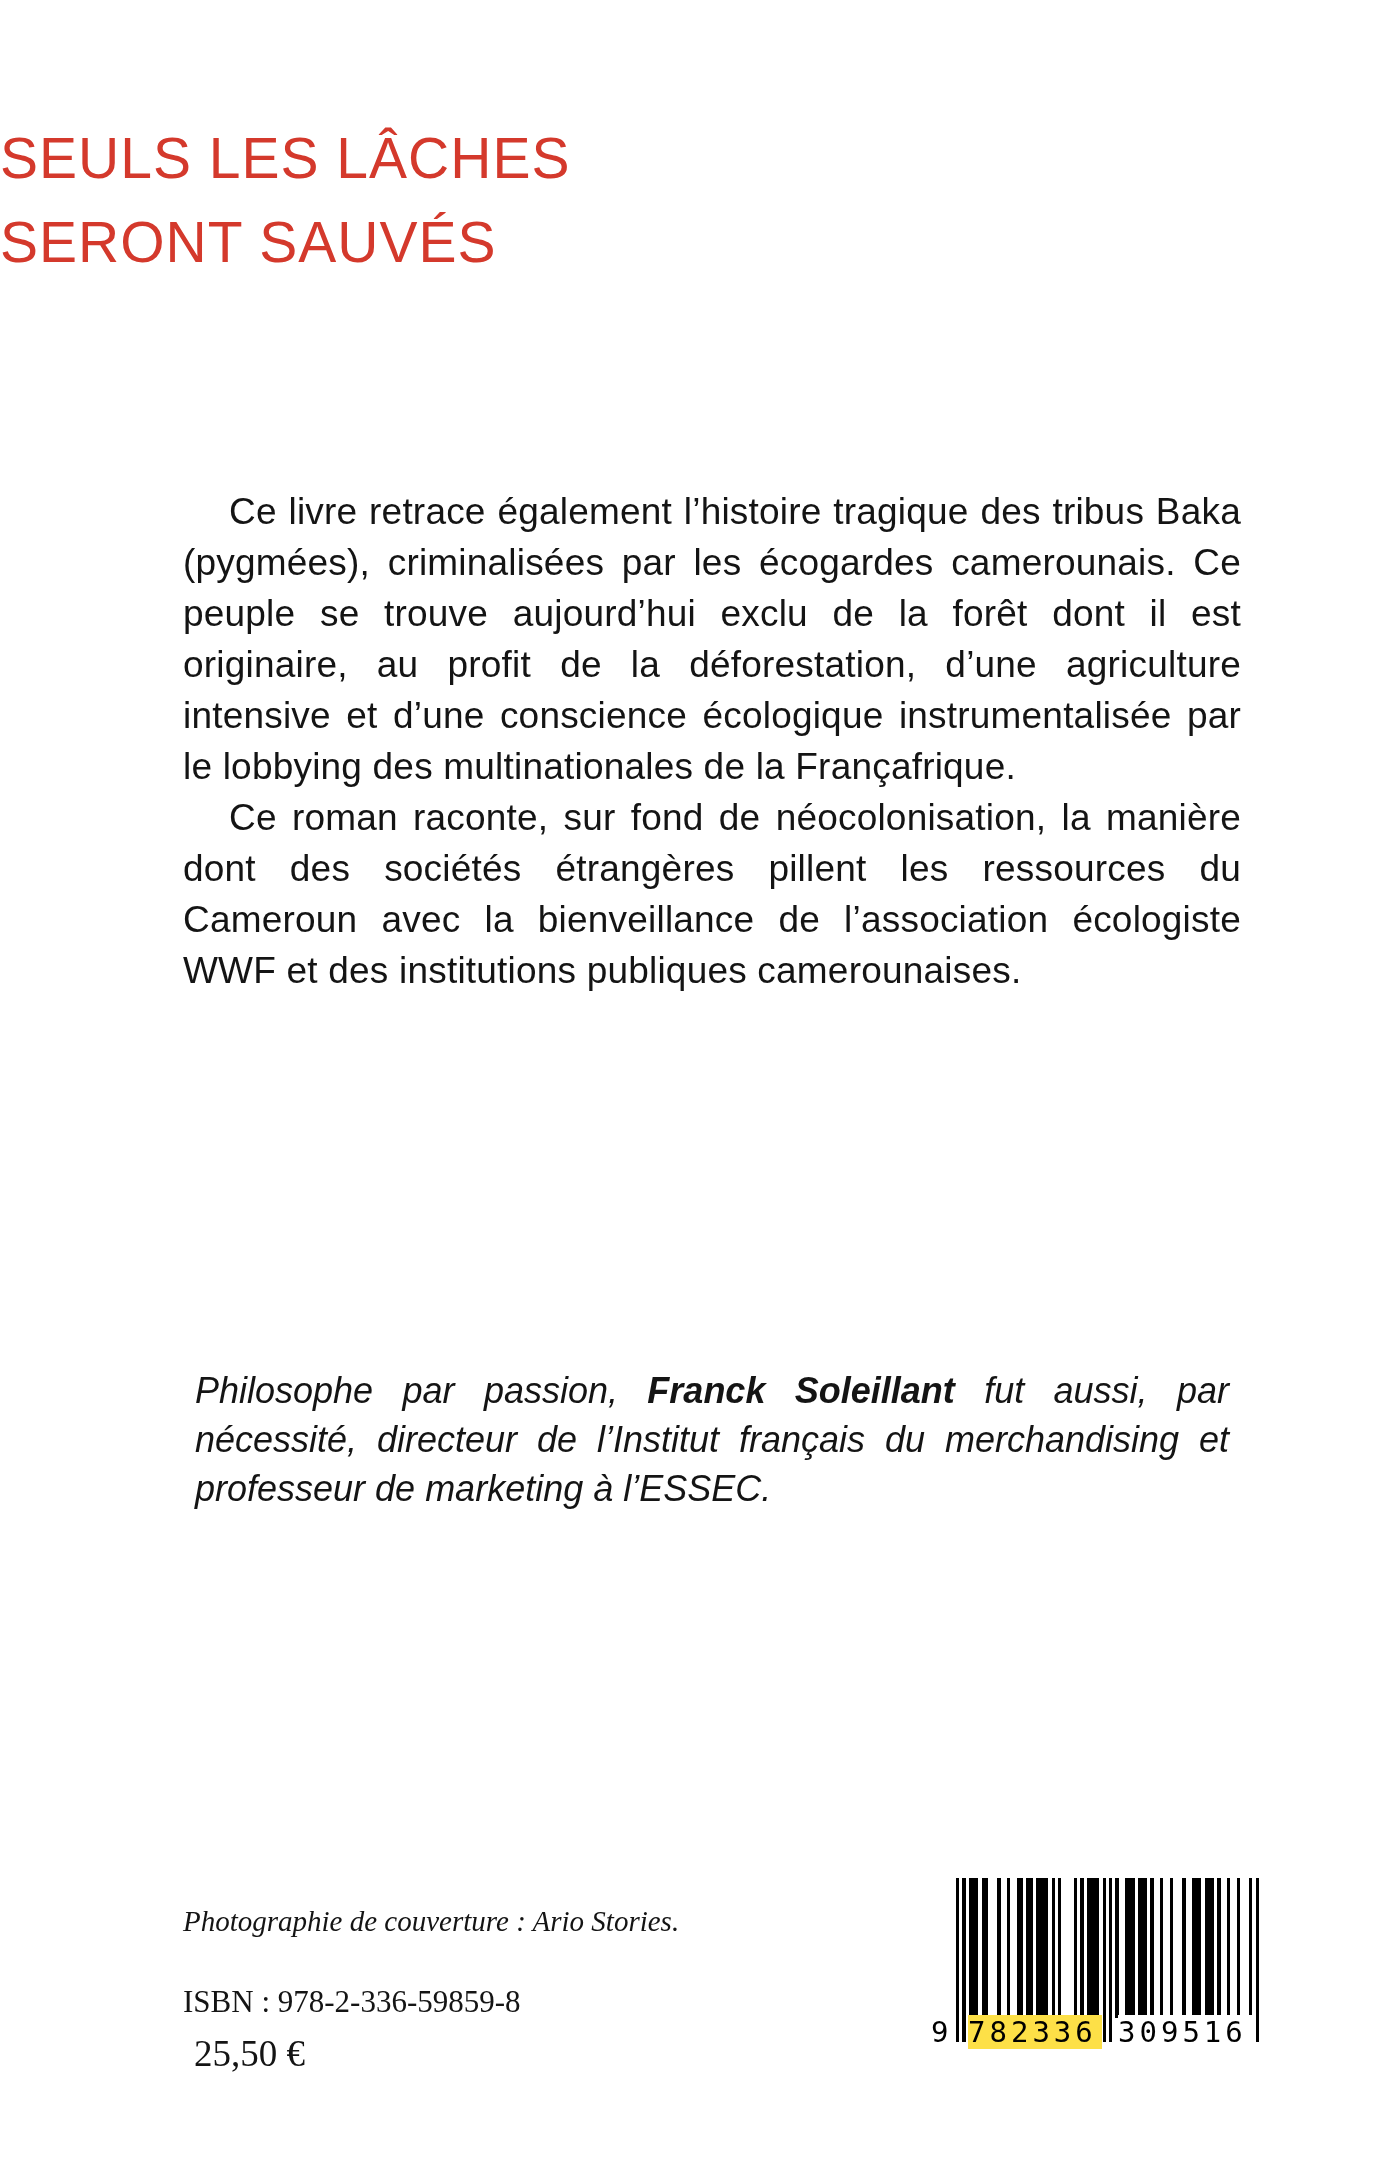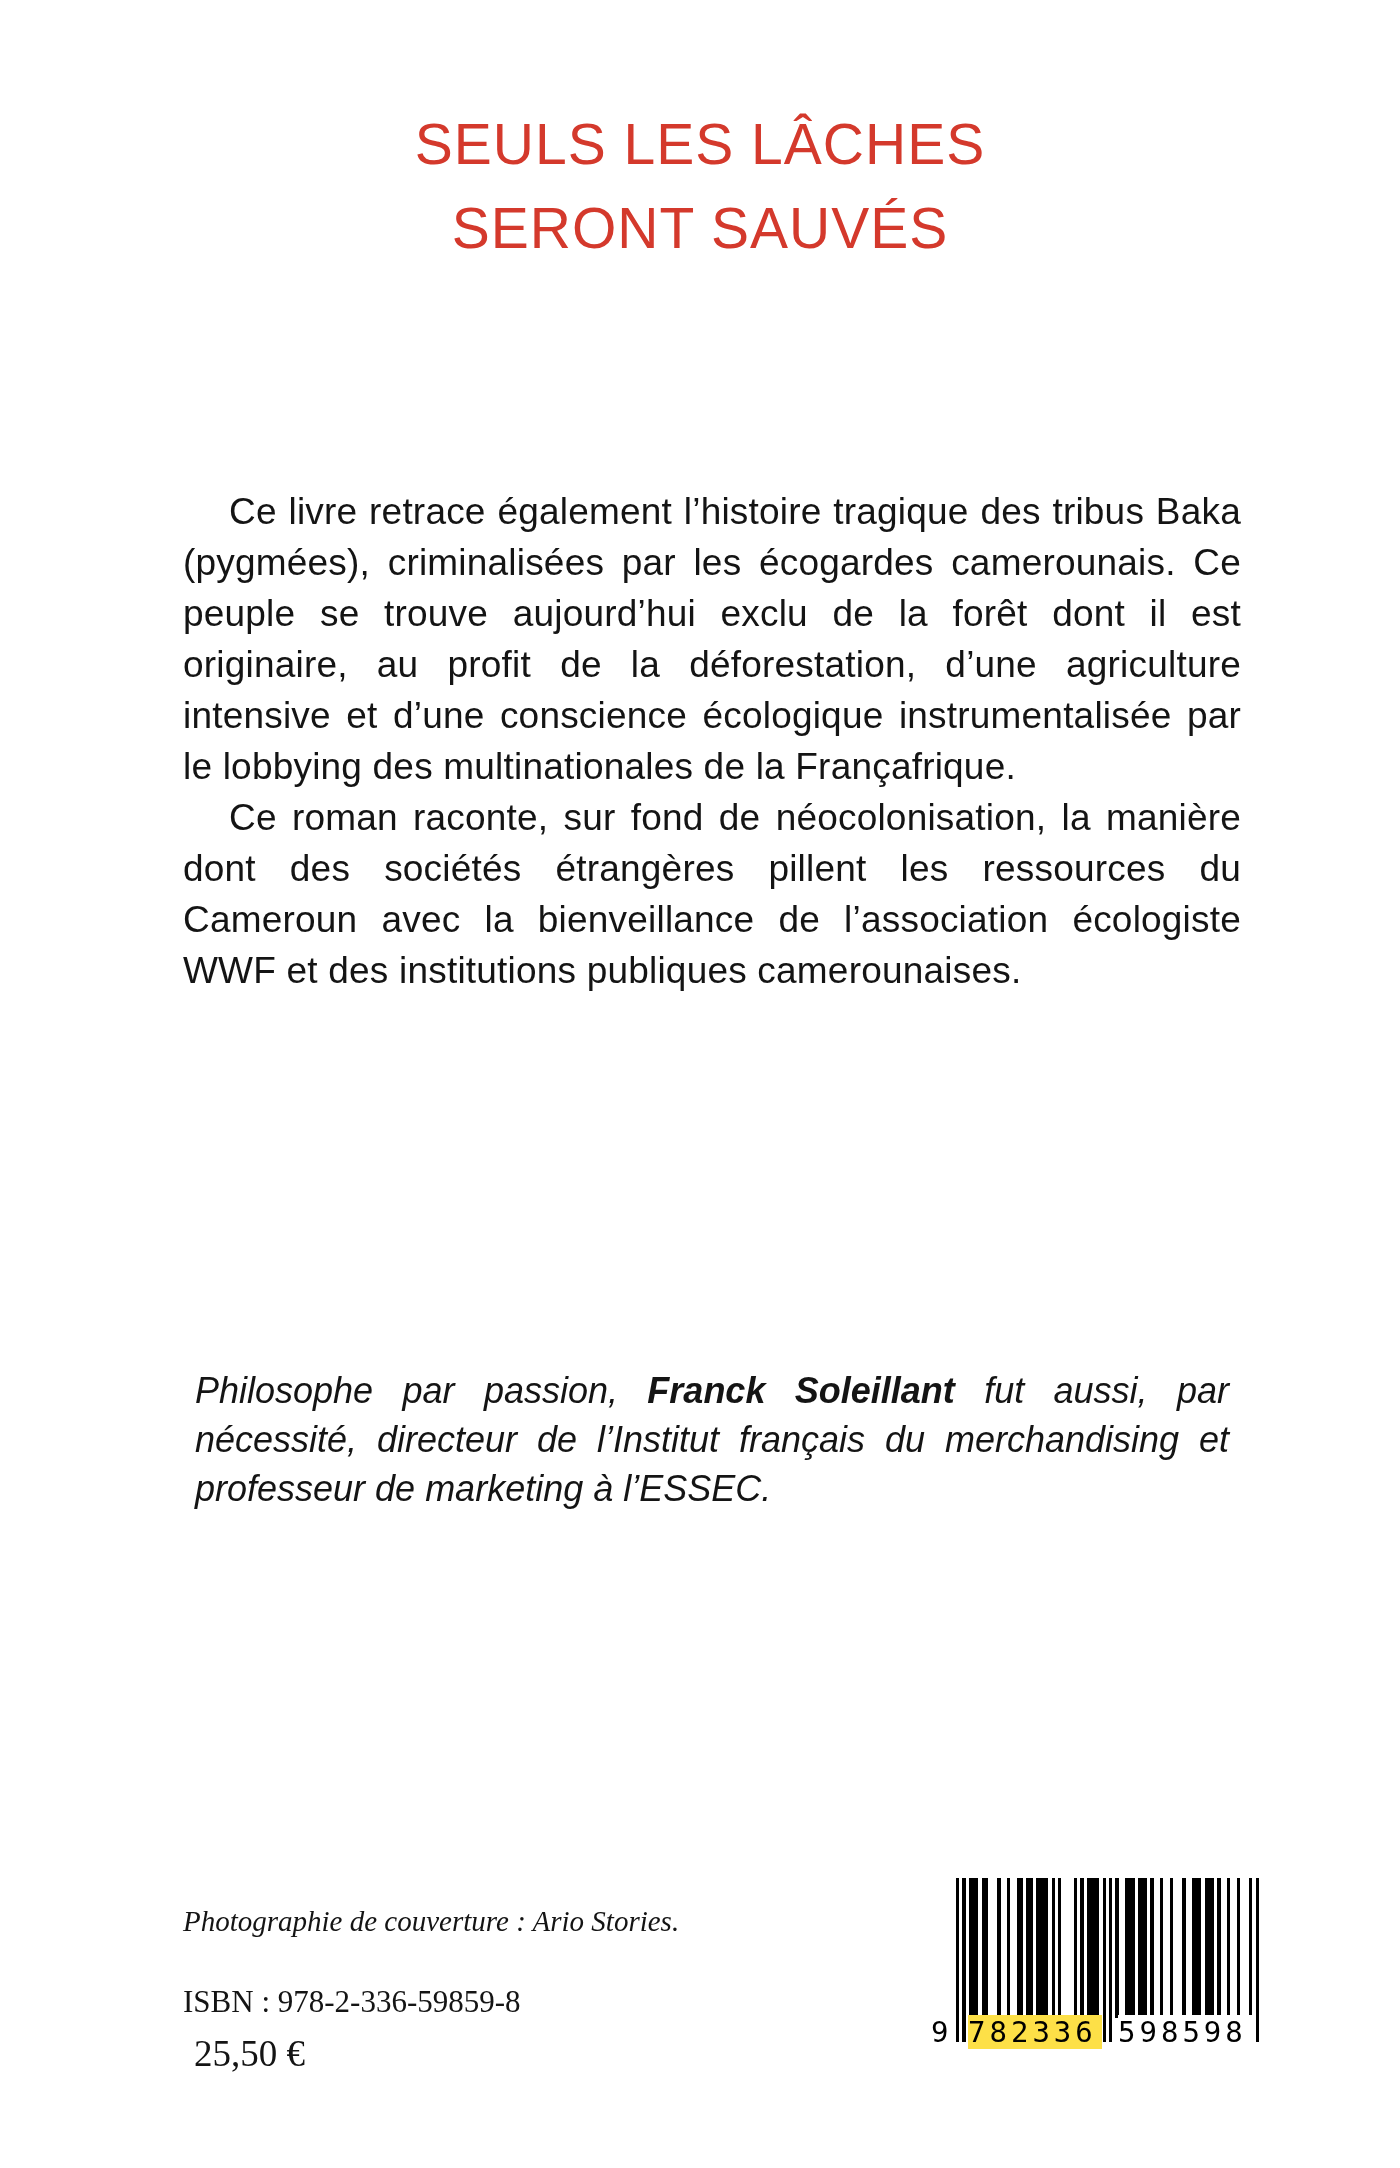--- a/index.html
+++ b/index.html
@@ -8,24 +8,24 @@
     width:1400px;
     height:2168px;
     margin:0 auto;
     background:#ffffff;
     overflow:hidden;
     font-family:"Liberation Sans",sans-serif;
     color:#141414;
   }
   .title{
     position:absolute;
-    top:102px;
+    top:116px;
     left:0;
     width:100%;
-    text-align:center;
+    text-align:left;
     font-size:57px;
     line-height:84px;
     font-weight:400;
     letter-spacing:1px;
     color:var(--accent-red,#d4392c);
   }
   .synopsis{
     position:absolute;
     top:486px;
     left:183px;
@@ -221,17 +221,17 @@
         <div class="bc-module"></div>
         <div class="bc-module"></div>
         <div class="bc-module"></div>
         <div class="bc-module on guard"></div>
         <div class="bc-module guard"></div>
         <div class="bc-module on guard"></div>
       </div>
     <div class="barcode-digits">
       <span class="bc-d0">9</span>
       <span class="bc-g1">782336</span>
-      <span class="bc-g2">598598</span>
+      <span class="bc-g2">309516</span>
     </div>
   </div>
 
 </div>
 
 </body></html>

